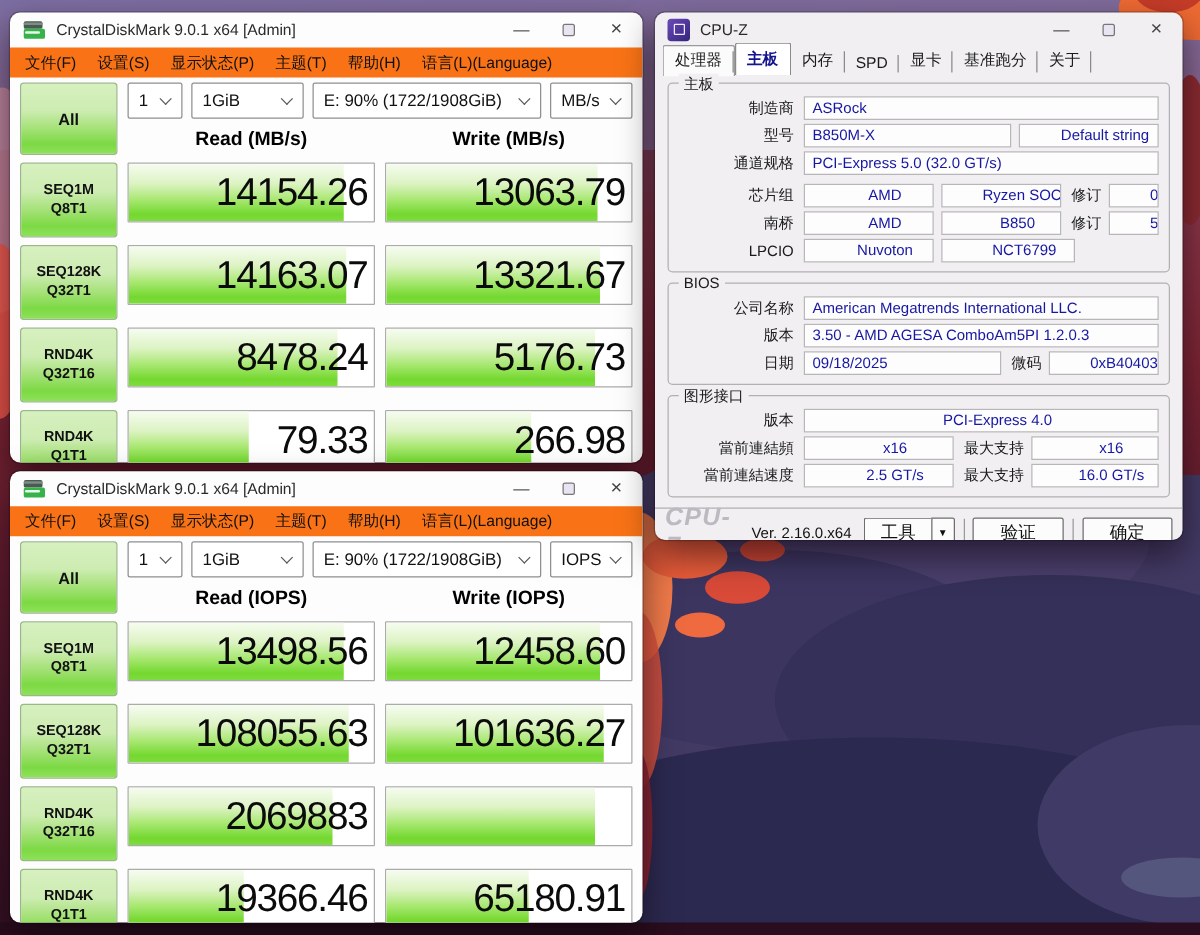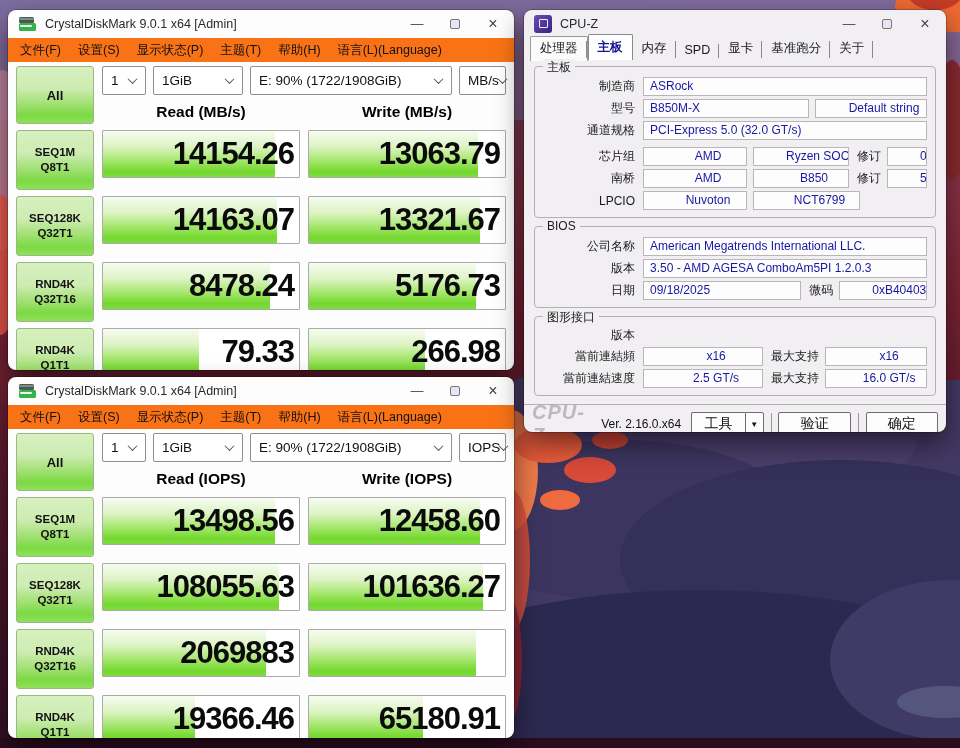--- a/index.html
+++ b/index.html
@@ -25,28 +25,28 @@
   .cdm-body { padding:4px 8px 6px 8px; }
   .cdm-grid { display:grid; grid-template-columns:78px 198px 198px; column-gap:8px; }
   .cdm-toprow { grid-template-rows:30px 25px; row-gap:3px; }
   .btn-green { border:1px solid #9ab887; border-radius:3px;
       background:linear-gradient(180deg,#d7f0bf 0%,#cdecb2 38%,#a8e27c 62%,#7cd943 86%,#8fe15a 100%);
       font-weight:bold; color:#111; display:flex; flex-direction:column; align-items:center; justify-content:center; cursor:default; }
   .all-btn { grid-row:1/3; grid-column:1; font-size:13px; }
   .cdm-controls { grid-column:2/4; grid-row:1; display:flex; gap:7px; }
   .sel { display:flex; align-items:center; justify-content:space-between; border:1px solid #8f8f8f; border-radius:2px; background:#fff; height:29px; font-size:13.5px; color:#111; padding:0 4px 0 8px; }
   .sel .chev { width:7px; height:7px; border-right:1.6px solid #555; border-bottom:1.6px solid #555; transform:rotate(45deg) translate(-1px,-1px); margin-right:5px; flex:none; }
-  .sel-loops { width:44px; } .sel-size { width:90px; } .sel-target { flex:1; } .sel-unit { width:47px; }
+  .sel-loops { width:44px; } .sel-size { width:90px; } .sel-target { flex:1; } .sel-unit { width:66px; }
   .cdm-colhead { display:flex; align-items:center; justify-content:center; font-weight:bold; font-size:15.5px; color:#000; }
   .cdm-row { margin-top:6px; }
   .row-label { height:60px; font-size:11.5px; line-height:1.3; }
   .cell { position:relative; height:48px; border:1px solid #ababab; background:#fff; border-radius:1px; overflow:hidden; }
   .cell .fill { position:absolute; left:0; top:0; bottom:0;
       background:linear-gradient(180deg,#f6fcf0 0%,#ddf3c4 34%,#a9e873 62%,#74d82f 88%,#7fdc40 100%); }
-  .cell .val { position:absolute; right:5px; top:50%; transform:translateY(-50%); font-size:31px; font-weight:bold; letter-spacing:-1px; color:#0b0b0b; white-space:nowrap; }
+  .cell .val { position:absolute; right:5px; top:50%; transform:translateY(-50%); font-size:31px; font-weight:normal; letter-spacing:-1px; color:#0b0b0b; white-space:nowrap; }
   .statusbox { margin-top:7px; height:24px; border:1px solid #ababab; background:#fff; border-radius:1px; }
 
   
   .cpuz { left:524px; top:10px; width:422px; height:422px; background:#f1eff2; }
   .cpuz .titlebar { height:27px; }
   .cpuz-tabs { display:flex; align-items:flex-end; height:24px; padding:0 6px; }
   .tab { position:relative; padding:3px 9px 4px 9px; font-size:12.5px; color:#1a1a1a; white-space:nowrap; }
   .tab::after { content:""; position:absolute; right:0; top:4px; bottom:3px; width:1px; background:#8a8a8a; }
   .tab.first { background:#fbfbfb; border:1px solid #9a9a9a; border-bottom:none; border-radius:2px 2px 0 0; }
   .tab.active { background:#ffffff; border:1px solid #8a8a8a; border-bottom:none; border-radius:2px 2px 0 0; font-weight:bold; color:#14148c; top:-1px; padding-top:4px; }
@@ -402,20 +402,21 @@
         <span class="spacer"></span>
         <span class="minilabel">微码</span>
         <span class="fbox center" style="width:95px;">0xB404032</span>
       </div>
     </div>
 
     <div class="group">
       <span class="group-legend">图形接口</span>
       <div class="frow">
         <span class="flabel">版本</span>
+        <span class="fbox center grow">PCI-Express 4.0</span>
       </div>
       <div class="frow">
         <span class="flabel">當前連結頻</span>
         <span class="fbox center" style="width:128px;">x16</span>
         <span class="spacer"></span>
         <span class="minilabel">最大支持</span>
         <span class="fbox center" style="width:108px;">x16</span>
       </div>
       <div class="frow" style="margin-bottom:1px;">
         <span class="flabel">當前連結速度</span>

